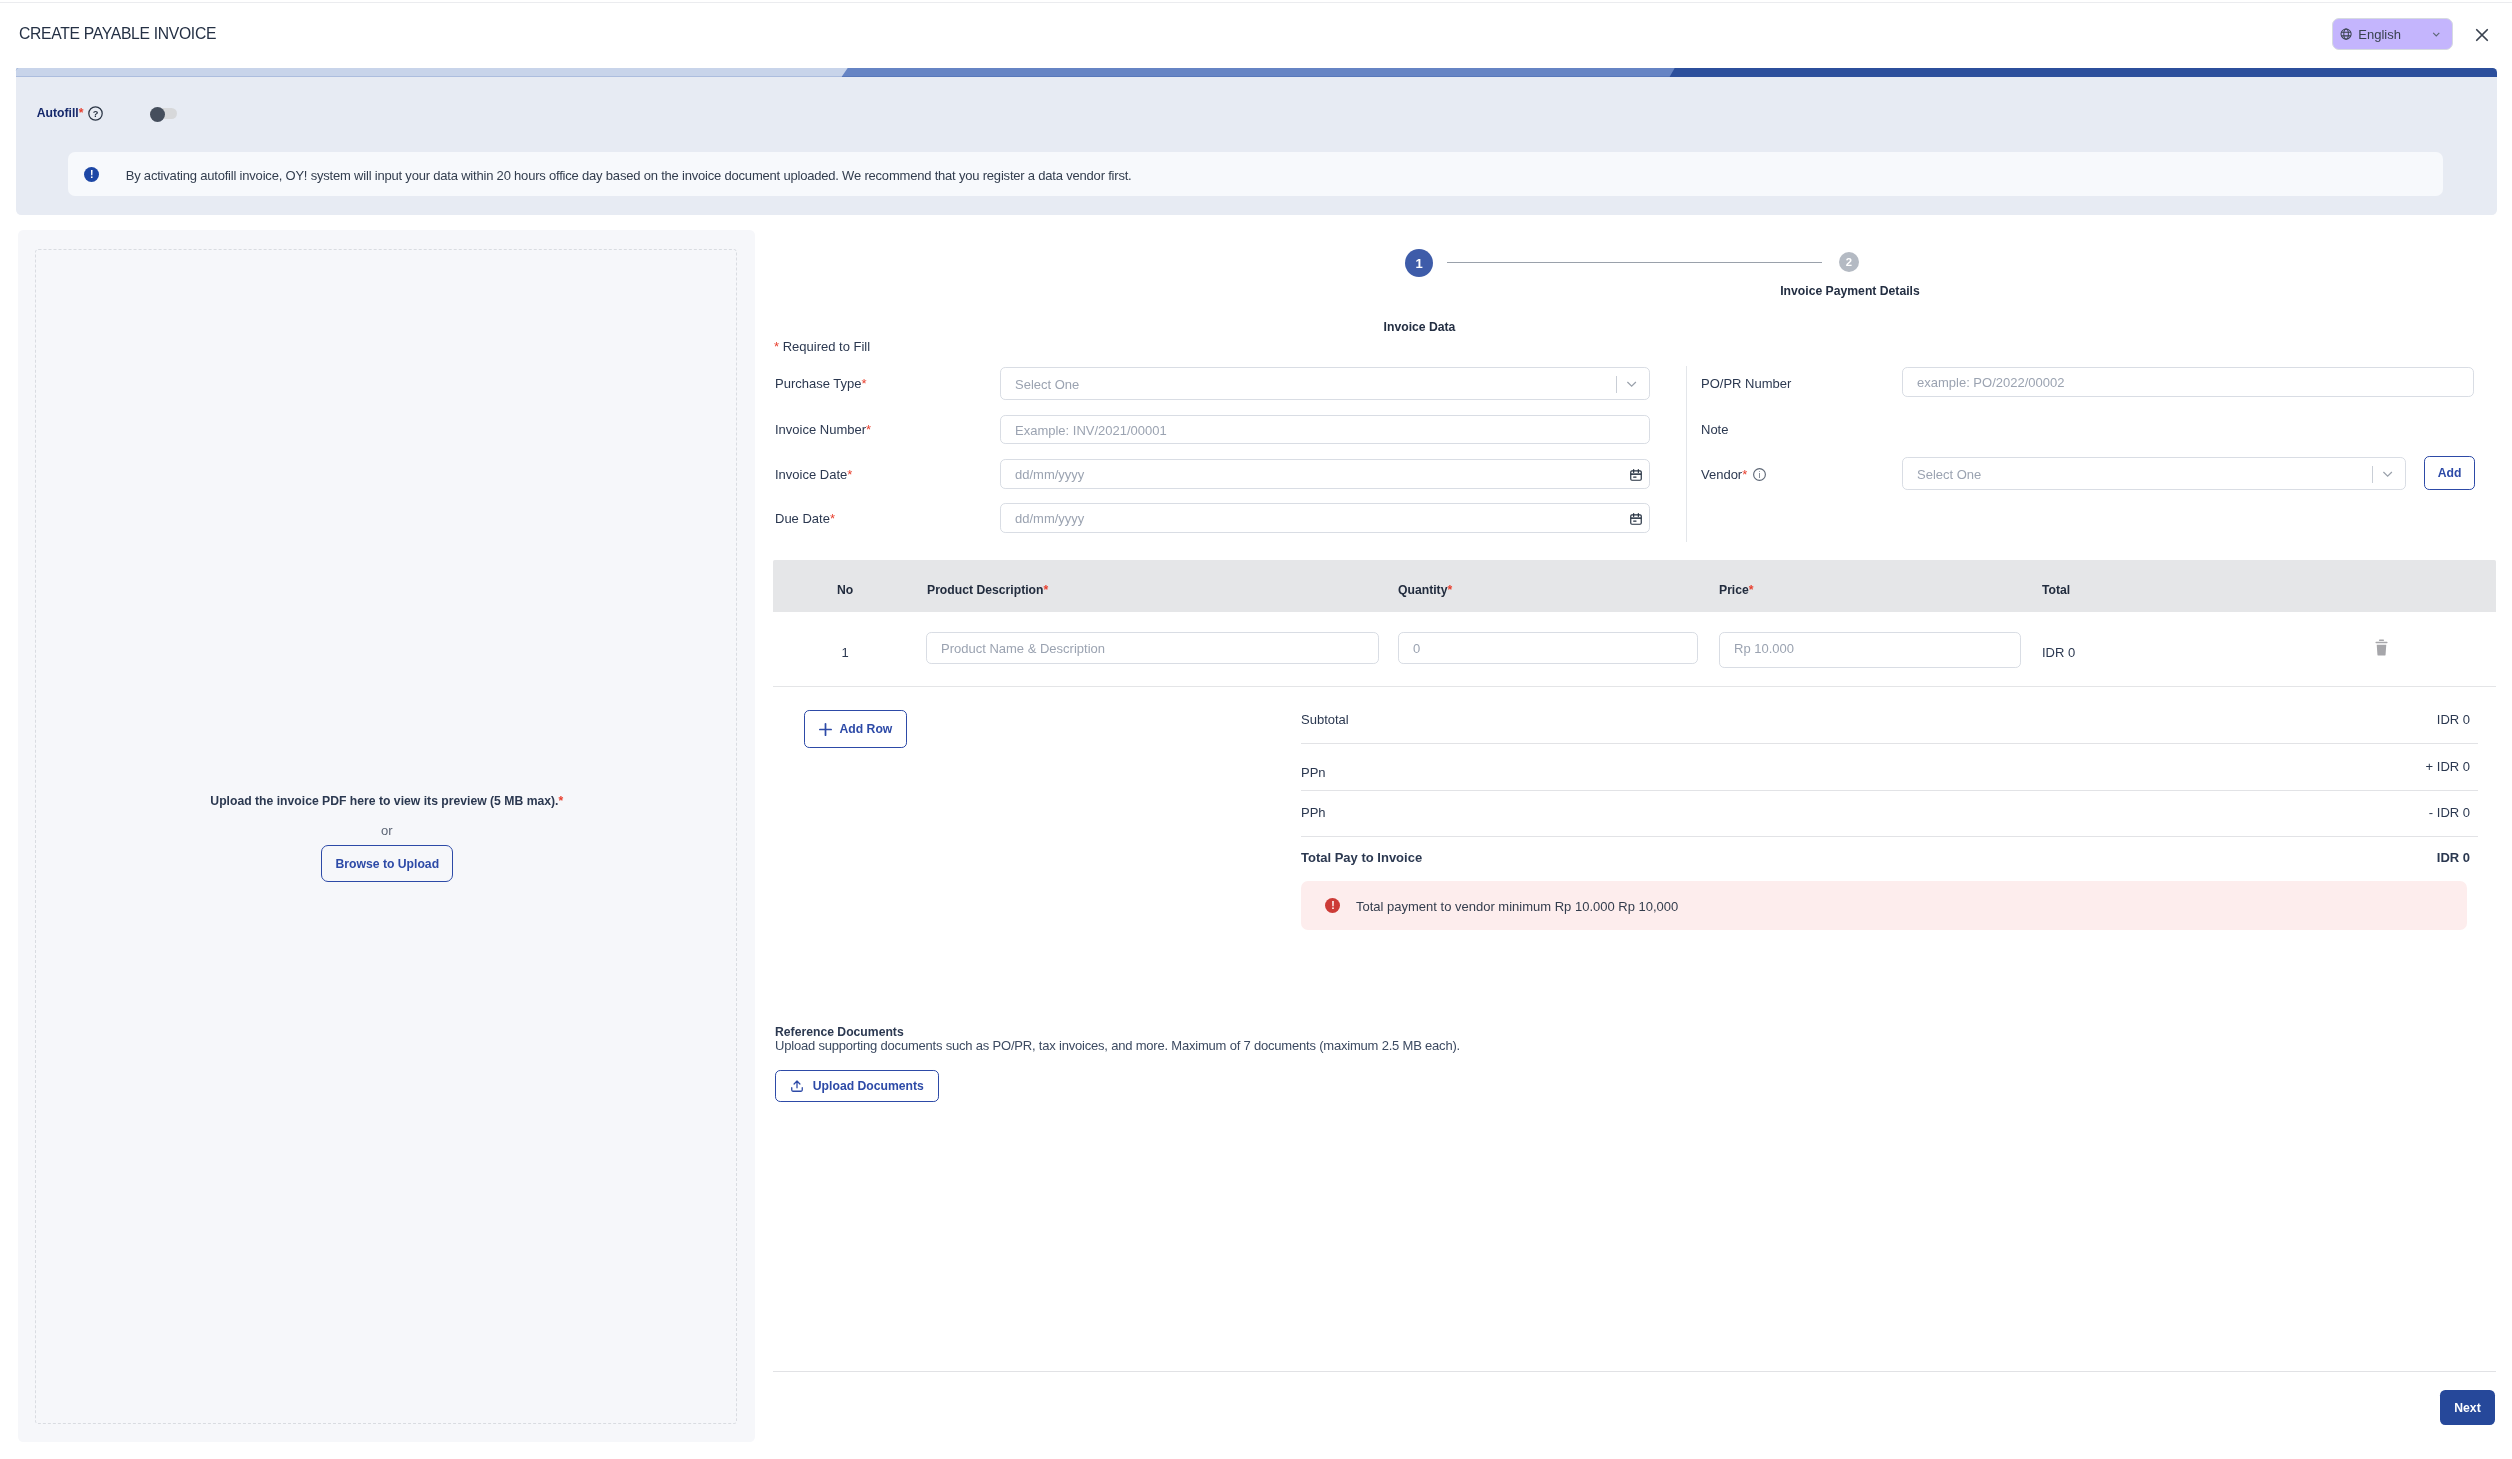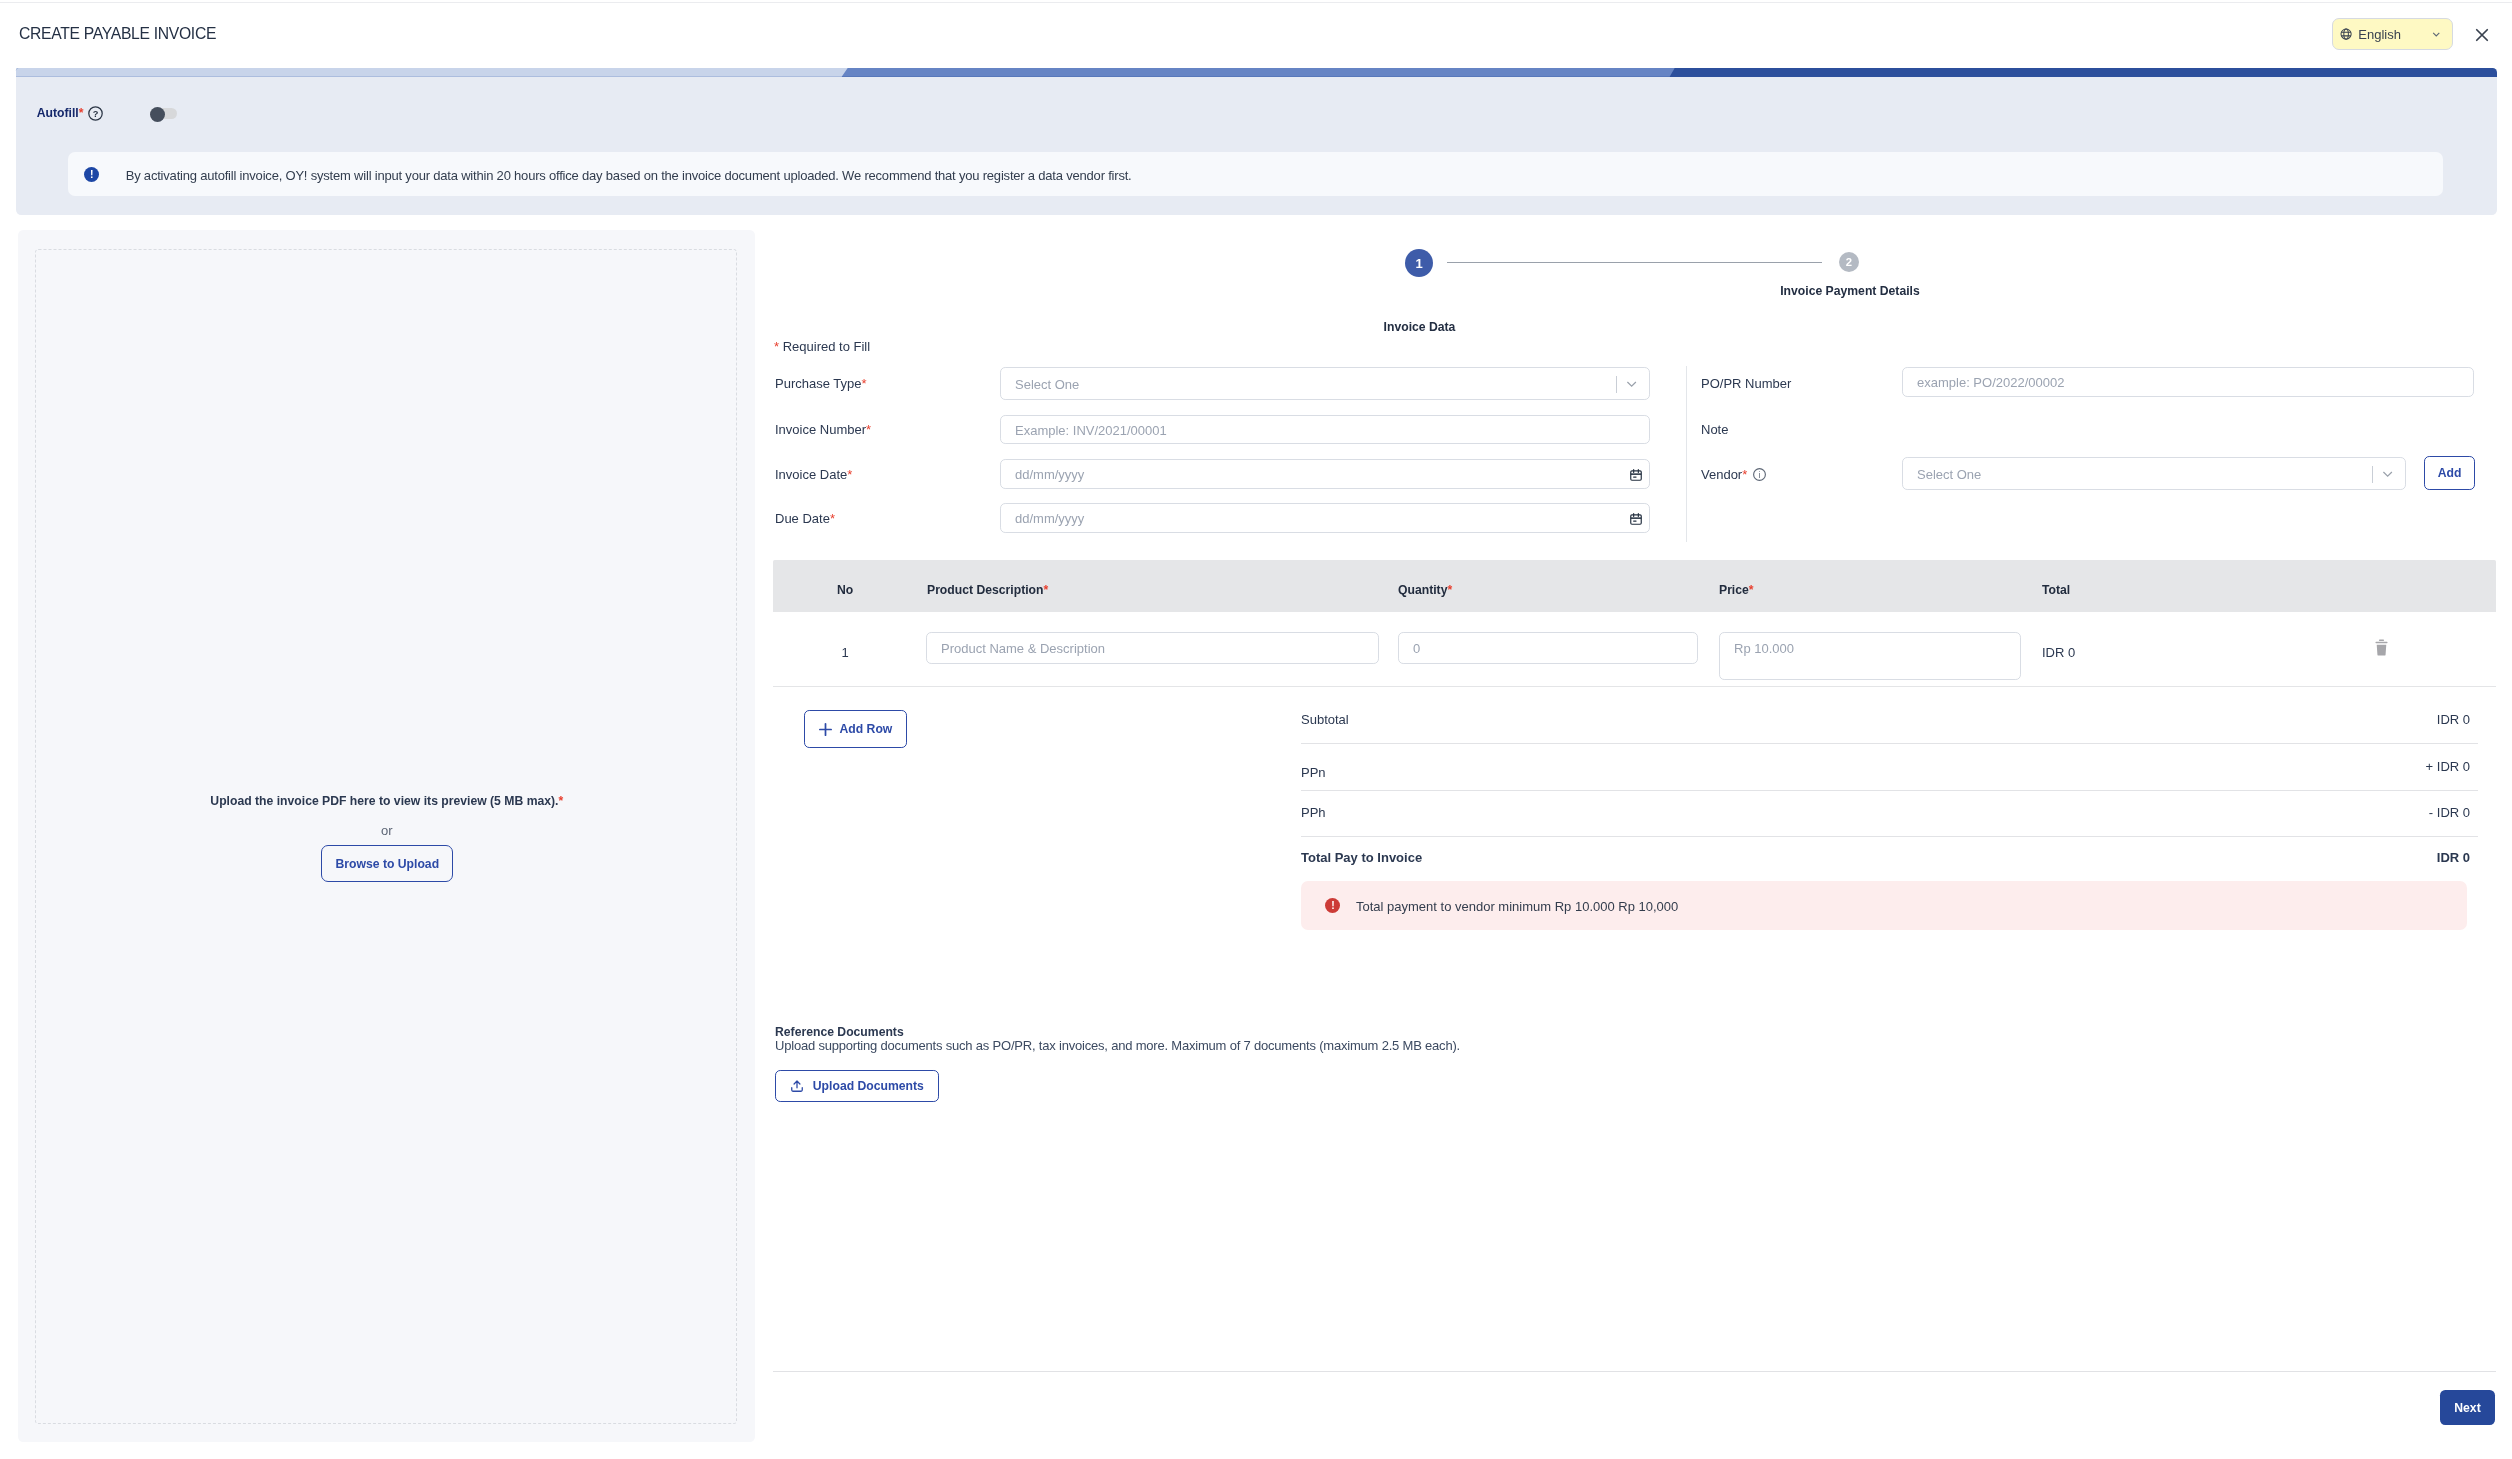--- a/index.html
+++ b/index.html
@@ -13,21 +13,21 @@
              color:#2d4aa7; font-weight:bold; font-family:"Liberation Sans",sans-serif;
              display:flex; align-items:center; justify-content:center; }
 </style>
 </head>
 <body>
 <div id="page">
   <div class="abs" style="left:0; top:1.7px; width:2512px; height:0.9px; background:#ebecef;"></div>
 
   <div class="abs" style="left:19px; top:25px; font-size:15.7px; letter-spacing:-0.3px; color:#243044; font-weight:500;">CREATE PAYABLE INVOICE</div>
 
-  <div class="abs" style="left:2332px; top:18.3px; width:121px; height:32px; border:0.9px solid #d6dae1; border-radius:7px; background:#fef9c3; display:flex; align-items:center;">
+  <div class="abs" style="left:2332px; top:18.3px; width:121px; height:32px; border:0.9px solid #d6dae1; border-radius:7px; background:#c4b5fd; display:flex; align-items:center;">
     <svg style="margin-left:7px;" width="12.2" height="12.2" viewBox="0 0 24 24" fill="none" stroke="#39424f" stroke-width="2">
       <circle cx="12" cy="12" r="10"></circle>
       <ellipse cx="12" cy="12" rx="4.5" ry="10"></ellipse>
       <path d="M2.5 8.5h19M2.5 15.5h19"></path>
     </svg>
     <span style="margin-left:6.1px; font-size:13px; color:#39424f;">English</span>
     <svg style="margin-left:auto; margin-right:10.5px;" width="10.5" height="10.5" viewBox="0 0 24 24" fill="none" stroke="#5c6675" stroke-width="2.5">
         <path d="M5 9l7 7 7-7"></path>
       </svg>
   </div>
@@ -140,21 +140,21 @@
     <div class="abs" style="left:1269px; top:23px; font-size:12.2px; font-weight:bold; color:#222c3e;">Total</div>
   </div>
   <div class="abs" style="left:773px; top:613px; width:1723px; height:74px; background:#fff; border-bottom:0.9px solid #e4e5e7;">
     <div class="abs" style="left:35px; top:32px; width:74px; text-align:center; font-size:13px; color:#2b3850;">1</div>
     <div class="abs" style="left:153px; top:19px; width:453px; height:32px; border:0.9px solid #d9dde4; border-radius:5.2px;">
       <span class="abs ph" style="left:14px; top:7.9px; font-size:13px;">Product Name &amp; Description</span>
     </div>
     <div class="abs" style="left:625px; top:19px; width:300px; height:32px; border:0.9px solid #d9dde4; border-radius:5.2px;">
       <span class="abs ph" style="left:14px; top:7.9px; font-size:13px;">0</span>
     </div>
-    <div class="abs" style="left:946px; top:19px; width:302px; height:48px; border:0.9px solid #d9dde4; border-radius:5.2px;">
+    <div class="abs" style="left:946px; top:19px; width:302px; height:36px; border:0.9px solid #d9dde4; border-radius:5.2px;">
       <span class="abs ph" style="left:14px; top:7.9px; font-size:13px;">Rp 10.000</span>
     </div>
     <div class="abs" style="left:1269px; top:32px; font-size:13px; color:#2b3850;">IDR 0</div>
 
     <svg class="abs" style="left:1602px; top:26px;" width="13" height="16.6" viewBox="0 0 15 19" fill="#a6a6aa">
       <rect x="0.5" y="3.2" width="14" height="1.6" rx="0.8"></rect>
       <rect x="4.5" y="0.5" width="6" height="1.8" rx="0.9"></rect>
       <path d="M2 6.5h11l-0.8 11.5a1.2 1.2 0 0 1-1.2 1h-7a1.2 1.2 0 0 1-1.2-1z"></path>
     </svg>
   </div>

